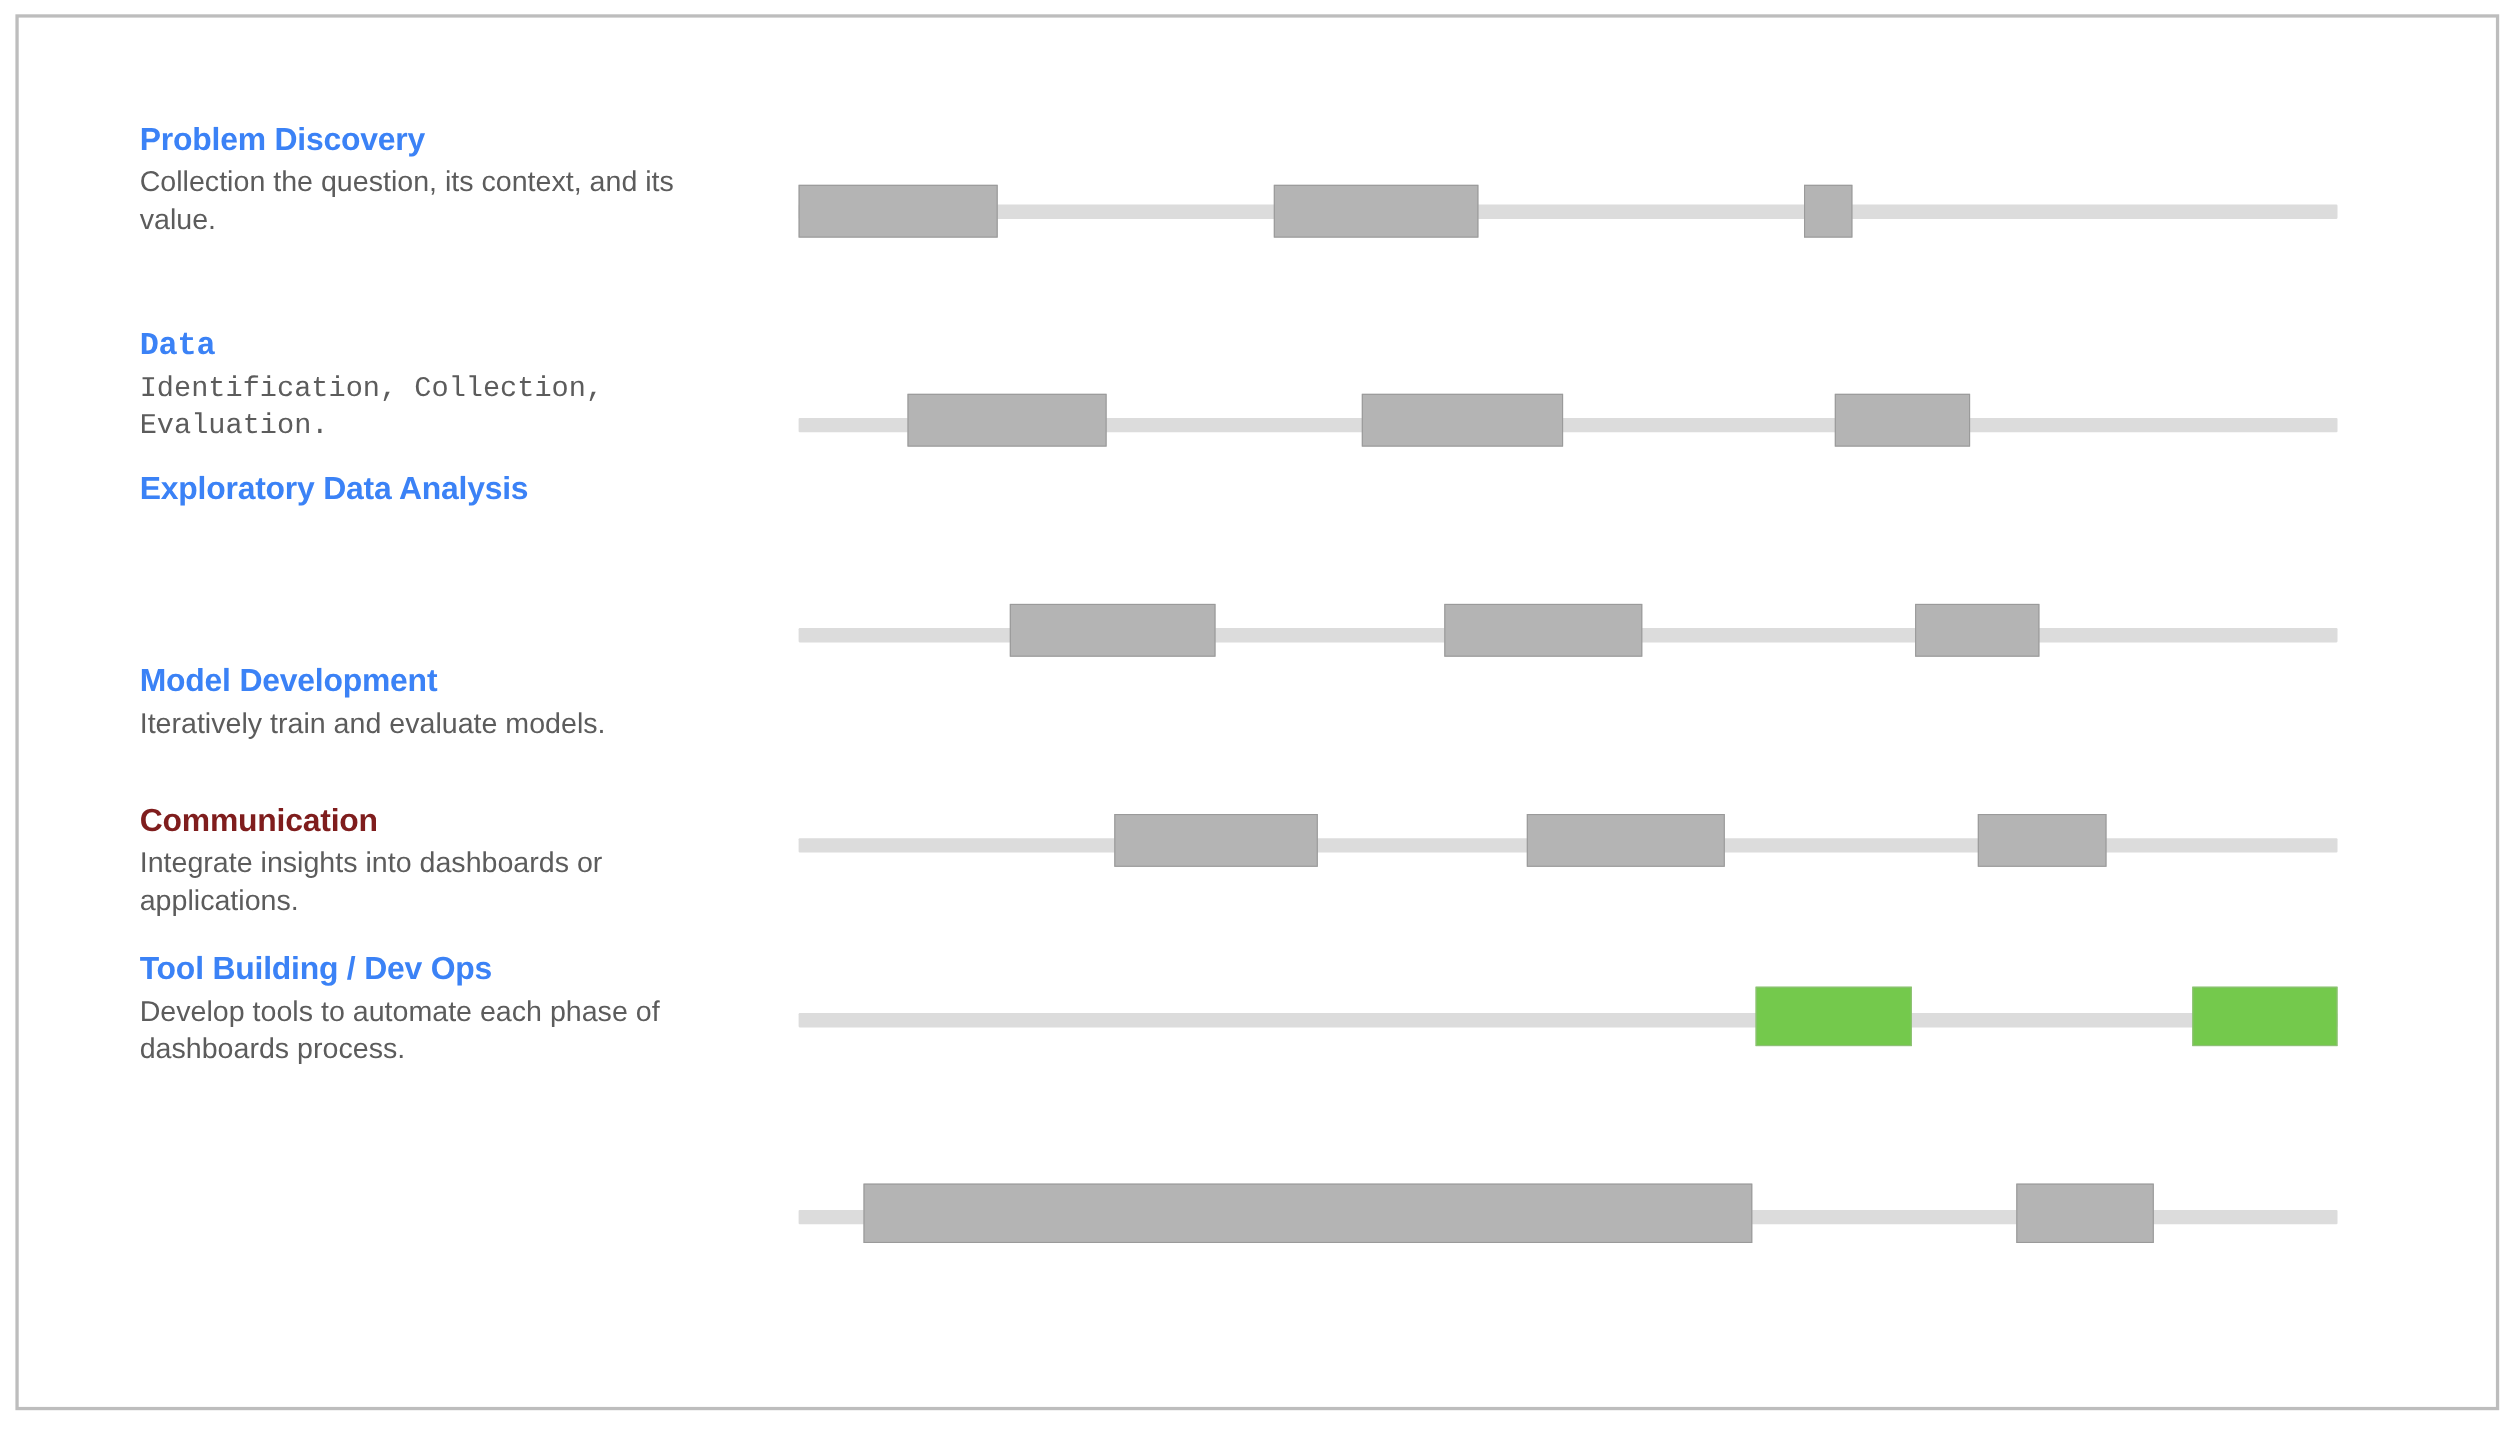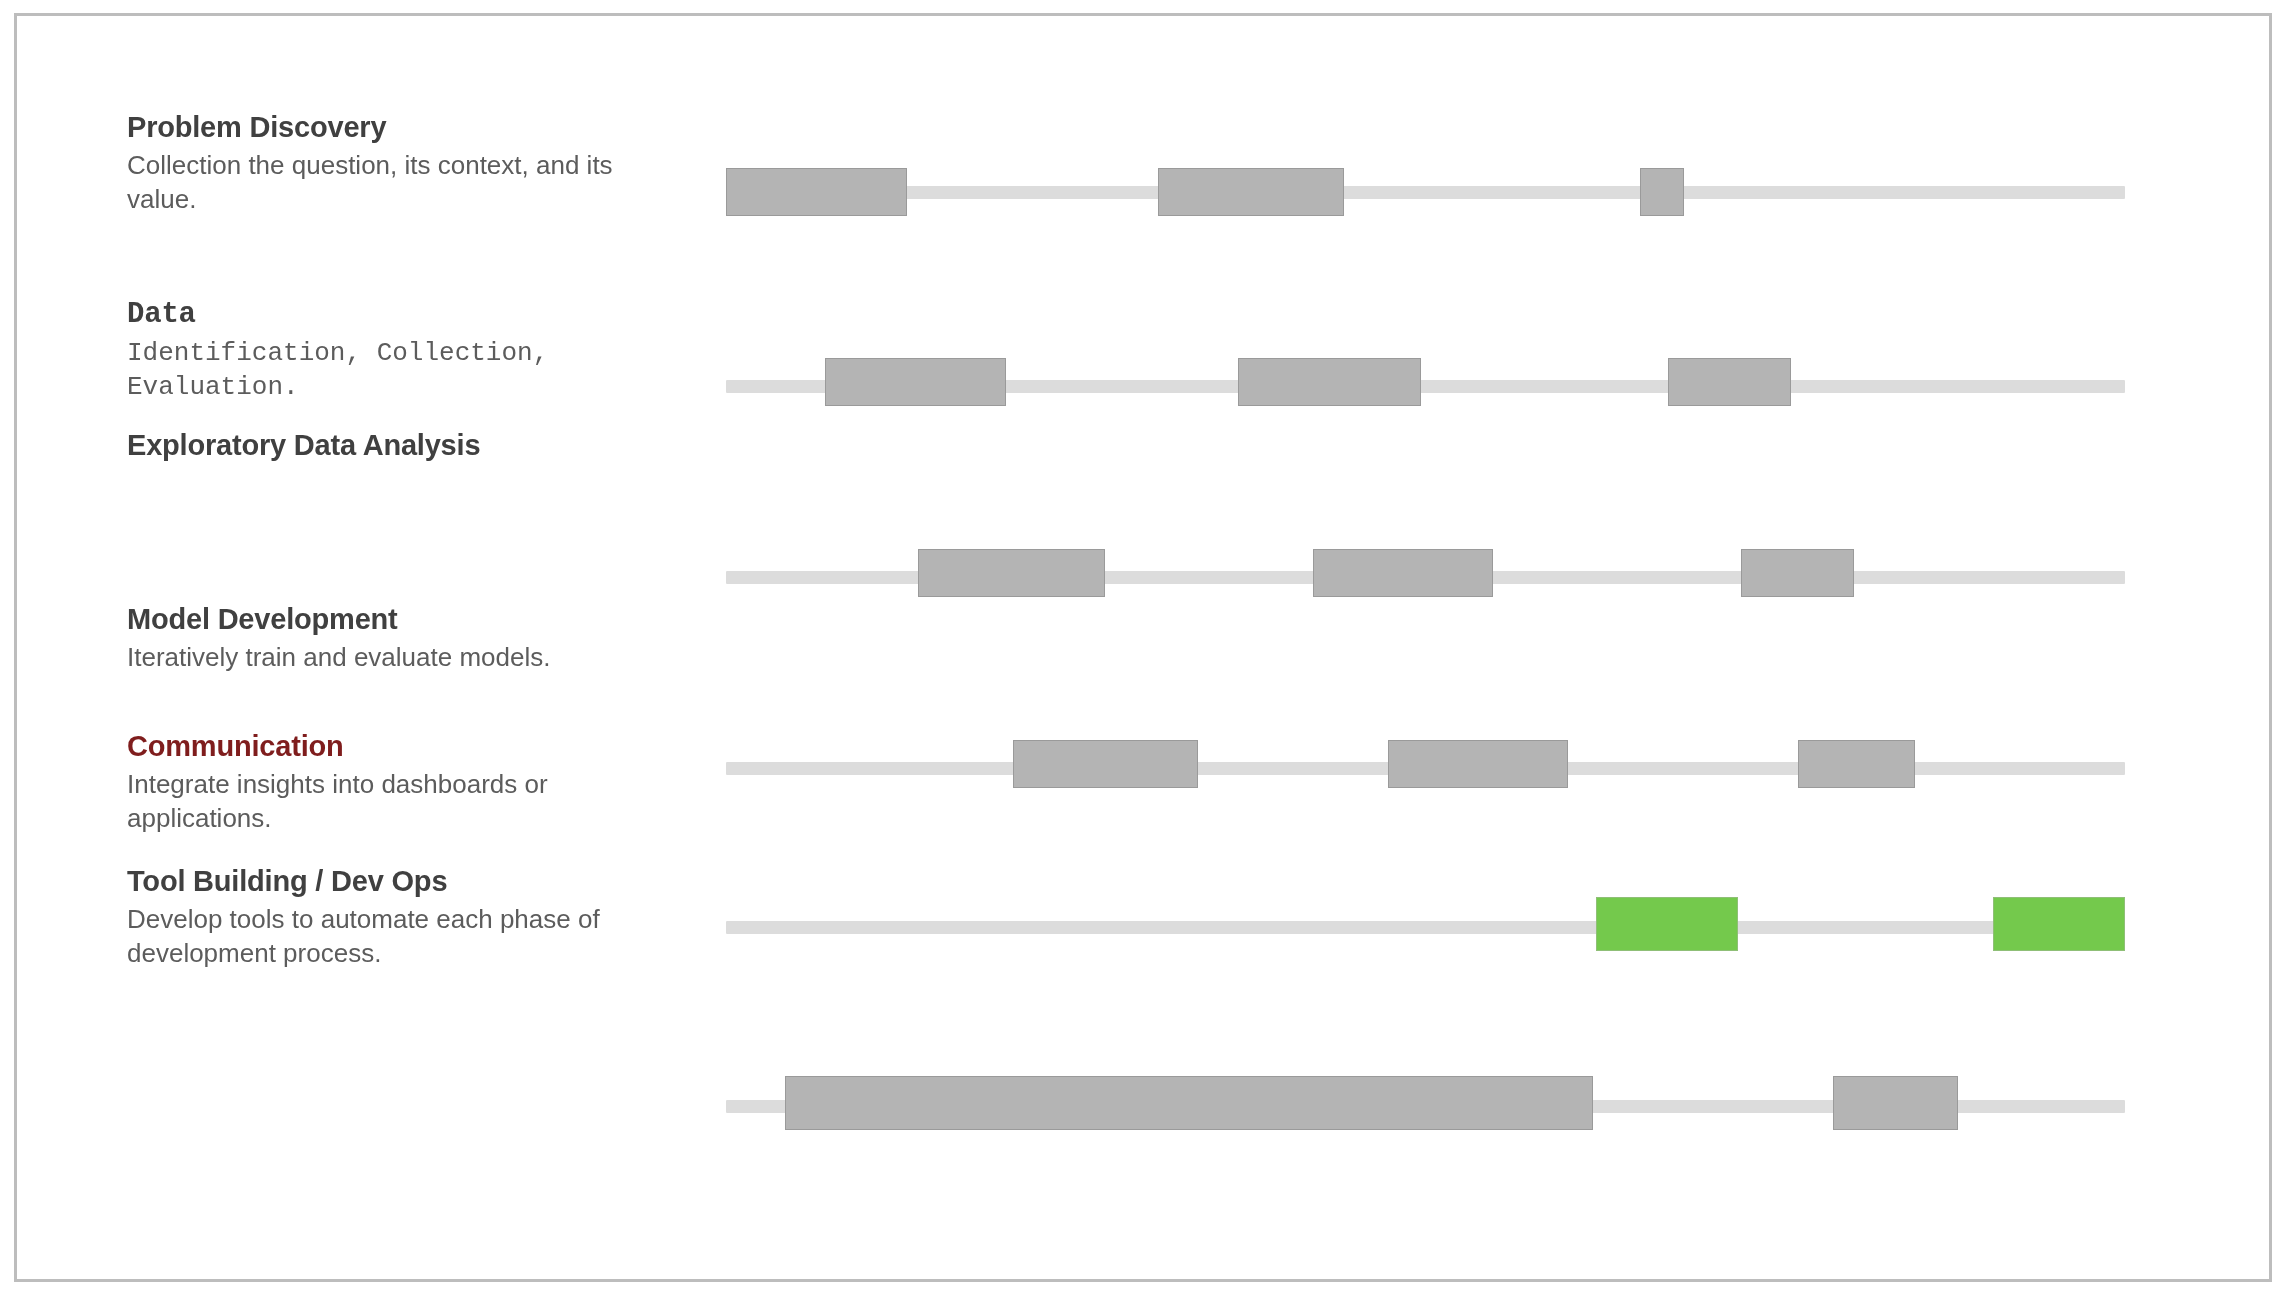--- a/index.html
+++ b/index.html
@@ -27,21 +27,21 @@
 
   
   .label-block {
     position: absolute;
     left: 110px;
     width: 520px;
   }
   .phase-title {
     font-size: 29px;
     font-weight: bold;
-    color: #404040;
+    color: #3b82f6;
     letter-spacing: -0.2px;
     margin: 0 0 6px 0;
     line-height: 1.12;
     white-space: nowrap;
   }
   .phase-title.accent {
     color: #7f1d1d;
   }
   .phase-desc {
     font-size: 26px;
@@ -110,15 +110,15 @@
     <div class="label-block" style="top: 587px;">
       <div class="phase-title">Model Development</div>
       <div class="phase-desc">Iteratively train and evaluate models.</div>
     </div>
     <div class="label-block" style="top: 714px;">
       <div class="phase-title accent">Communication</div>
       <div class="phase-desc">Integrate insights into dashboards or applications.</div>
     </div>
     <div class="label-block" style="top: 849px;">
       <div class="phase-title">Tool Building / Dev Ops</div>
-      <div class="phase-desc">Develop tools to automate each phase of development process.</div>
+      <div class="phase-desc">Develop tools to automate each phase of dashboards process.</div>
     </div>
   </div>
 
 </body></html>

